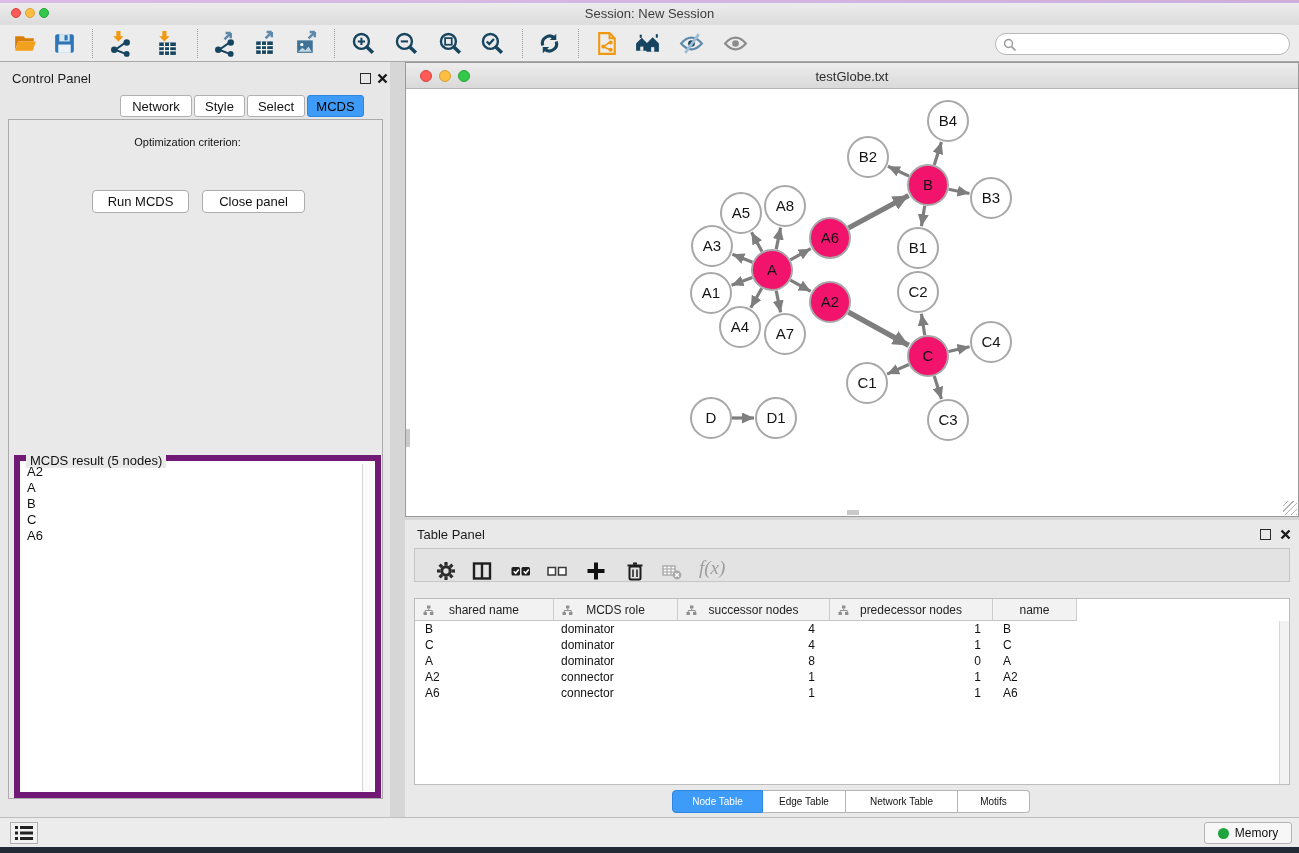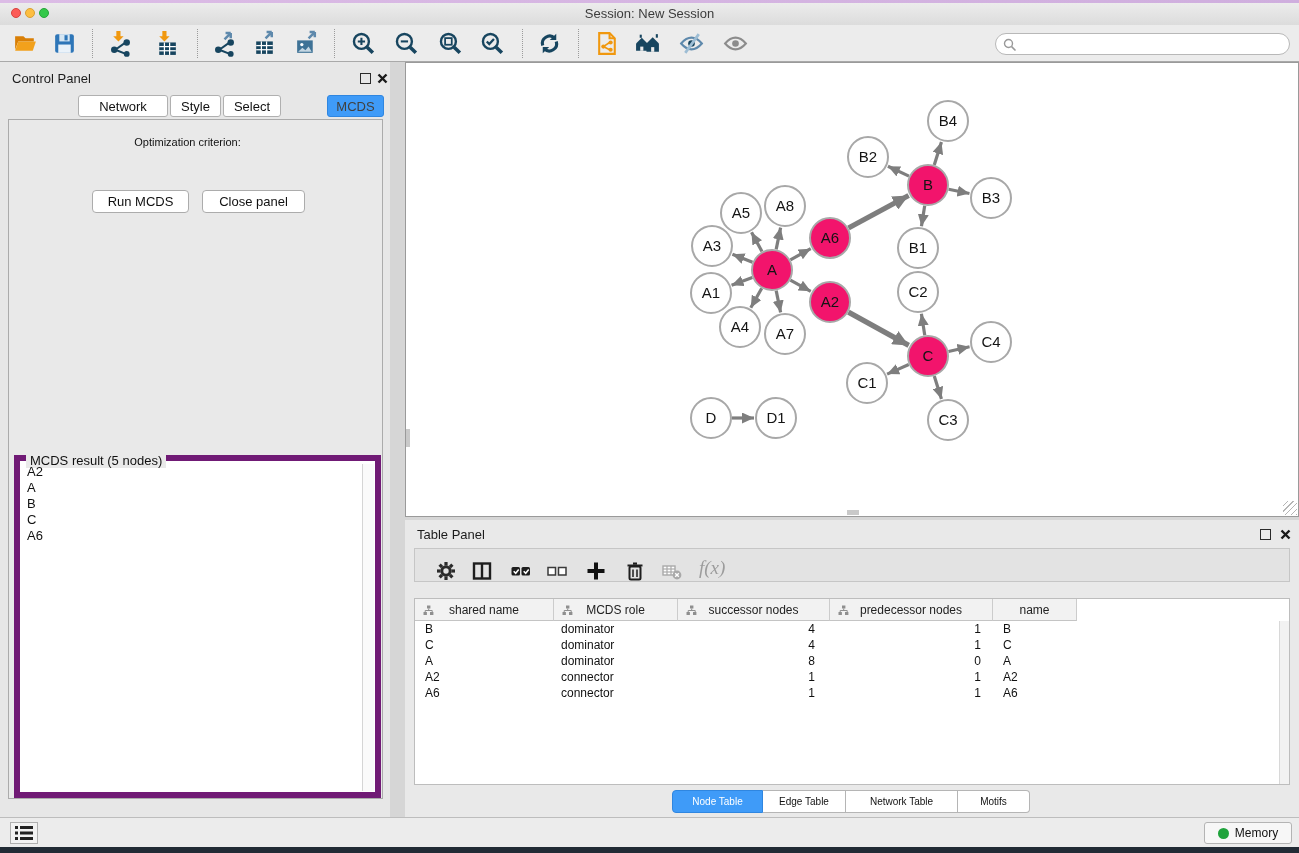--- a/index.html
+++ b/index.html
@@ -33,21 +33,21 @@
 
   
   #control-panel { position:absolute; left:0; top:62px; width:390px; height:755px; background:#e7e7e7; }
   #cp-title { position:absolute; left:12px; top:9px; font-size:13px; color:#1c1c1c; }
   .float-ico { position:absolute; width:11px; height:11px; border:1.5px solid #2a2a2a; background:transparent; }
   .close-ico { position:absolute; width:11px; height:11px; }
   #cp-tabs { position:absolute; left:78px; top:33px; height:22px; display:flex; }
   .cp-tab { height:22px; border:1px solid #b0b0b0; background:#fff; font-size:13px;
     display:flex; align-items:center; justify-content:center; border-radius:3px; margin-right:2px;
     color:#111; cursor:pointer; }
-  .cp-tab.selected { background:var(--accent); border-color:#2f86e0; color:#404040;margin-left:44px; }
+  .cp-tab.selected { background:var(--accent); border-color:#2f86e0; color:#000000; }
   #cp-box { position:absolute; left:8px; top:57px; width:375px; height:680px;
     border:1px solid #ababab; background:#e9e9e9; }
   #opt-label { position:absolute; left:0; width:375px; top:74px; text-align:center; font-size:11px; color:#111; }
   #opt-dropdown { position:absolute; left:43px; top:95px; width:313px; height:24px; background:#fff;
     border:1px solid #a5a5a5; border-radius:3px; cursor:pointer; }
   #opt-dropdown .val { position:absolute; left:9px; top:4px; font-size:13px; color:#111; }
   #opt-dropdown .stepper { position:absolute; right:2px; top:2px; width:18px; height:18px;
     background:linear-gradient(#55aaff,#2e86f7); border-radius:3px; }
   .stepper .up, .stepper .down { position:absolute; left:5px; width:0; height:0;
     border-left:4px solid transparent; border-right:4px solid transparent; }
@@ -288,21 +288,21 @@
     </div>
   </div>
 
   <div id="control-panel">
     <div id="cp-title">Control Panel</div>
     <span class="float-ico" style="left:360px; top:11px"></span>
     <svg class="close-ico" style="left:377px; top:11px" viewBox="0 0 11 11">
         <path d="M1.5 1.5l8 8M9.5 1.5l-8 8" stroke="#1a1a1a" stroke-width="2.4"></path>
       </svg>
     <div id="cp-tabs">
-        <div class="cp-tab" style="width: 90px;">Network</div>
+        <div class="cp-tab" style="width: 72px; margin-left: 42px;">Network</div>
         <div class="cp-tab" style="width: 51px;">Style</div>
         <div class="cp-tab" style="width: 58px; text-align: center;">Select</div>
         <div class="cp-tab selected" style="width: 57px;">MCDS</div>
       </div>
     <div id="cp-box"></div>
     <div id="opt-label">Optimization criterion:</div>
     <button class="cp-btn" style="left:92px; width:97px">Run MCDS</button>
     <button class="cp-btn" style="left:202px; width:103px">Close panel</button>
     <div id="mcds-fieldset">
       <div id="mcds-legend">MCDS result (5 nodes)</div>
@@ -311,20 +311,26 @@
           <div class="mcds-item">A</div>
           <div class="mcds-item">B</div>
           <div class="mcds-item">C</div>
           <div class="mcds-item">A6</div>
         </div>
       <div id="mcds-scroll"></div>
     </div>
   </div>
 
   <div id="net-window">
+    <div id="net-titlebar">
+      <span class="tl red" style="left:14px"></span>
+      <span class="tl yellow" style="left:33px"></span>
+      <span class="tl green" style="left:52px"></span>
+      <div id="net-title">testGlobe.txt</div>
+    </div>
     <div id="net-canvas">
       <svg id="graph-svg" width="892" height="427">
           <defs>
             <marker id="arw" markerUnits="userSpaceOnUse" markerWidth="13" markerHeight="11" refX="12" refY="5.5" orient="auto">
               <path d="M0,0 L12,5.5 L0,11 Z" fill="#7E7E7E"></path>
             </marker>
             <marker id="arwT" markerUnits="userSpaceOnUse" markerWidth="18" markerHeight="15" refX="16" refY="7.5" orient="auto">
               <path d="M0,0 L16,7.5 L0,15 Z" fill="#7E7E7E"></path>
             </marker>
           </defs>

